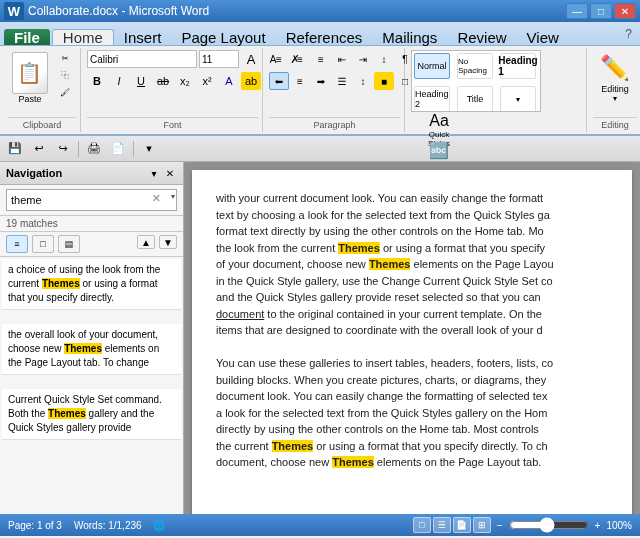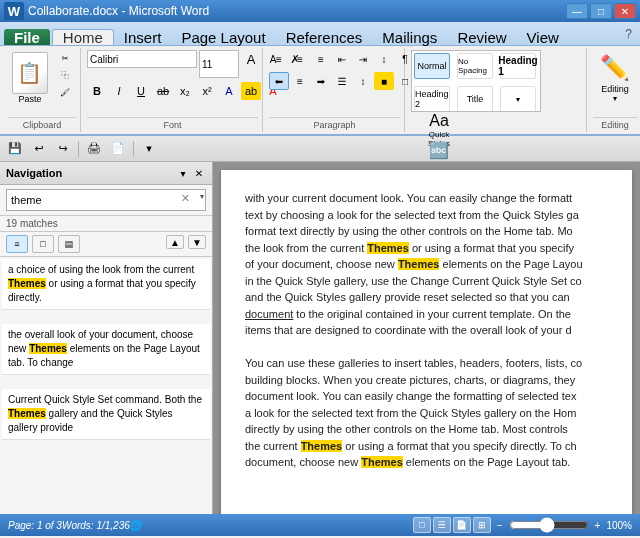--- a/index.html
+++ b/index.html
@@ -149,21 +149,21 @@
     }
     .font-select {
       height: 18px;
       font-size: 10px;
       border: 1px solid #bbb;
       background: white;
       padding: 0 2px;
       width: 110px;
     }
     .size-select {
-      height: 28px;
+      height: 18px;
       font-size: 10px;
       border: 1px solid #bbb;
       background: white;
       padding: 0 2px;
       width: 40px;
     }
     .format-btn {
       width: 20px; height: 18px;
       border: 1px solid transparent;
       background: none;
@@ -248,21 +248,21 @@
     .toolbar-separator { width: 1px; height: 16px; background: #b0b0b0; margin: 0 2px; }
 
     
     .main-area {
       display: flex;
       height: calc(538px - 22px - 24px - 90px - 26px - 22px);
     }
 
     
     .nav-panel {
-      width: 213px;
+      width: 184px;
       border-right: 1px solid #b0b0b0;
       background: #f5f5f5;
       display: flex;
       flex-direction: column;
     }
     .nav-header {
       display: flex;
       align-items: center;
       justify-content: space-between;
       padding: 4px 6px;
@@ -384,21 +384,21 @@
     .status-bar {
       height: 22px;
       background: linear-gradient(to bottom, #4a90d9, #2e6db4);
       display: flex;
       align-items: center;
       justify-content: space-between;
       padding: 0 8px;
       color: white;
       font-size: 10px;
     }
-    .status-left { display: flex; align-items: flex-start; font-style: italic; }
+    .status-left { display: flex; gap: 12px; align-items: flex-start; }
     .status-right { display: flex; align-items: center; gap: 6px; }
     .zoom-slider {
       width: 80px; height: 12px;
       accent-color: white;
     }
     .view-btns { display: flex; gap: 2px; }
     .view-btn {
       width: 18px; height: 16px;
       background: rgba(255,255,255,0.3);
       border: 1px solid rgba(255,255,255,0.5);

